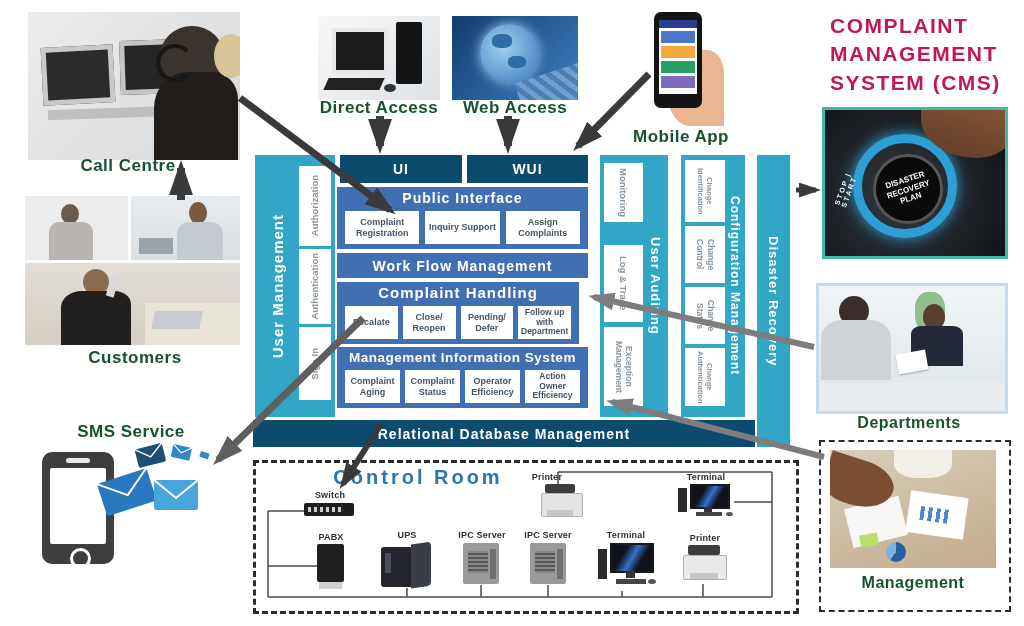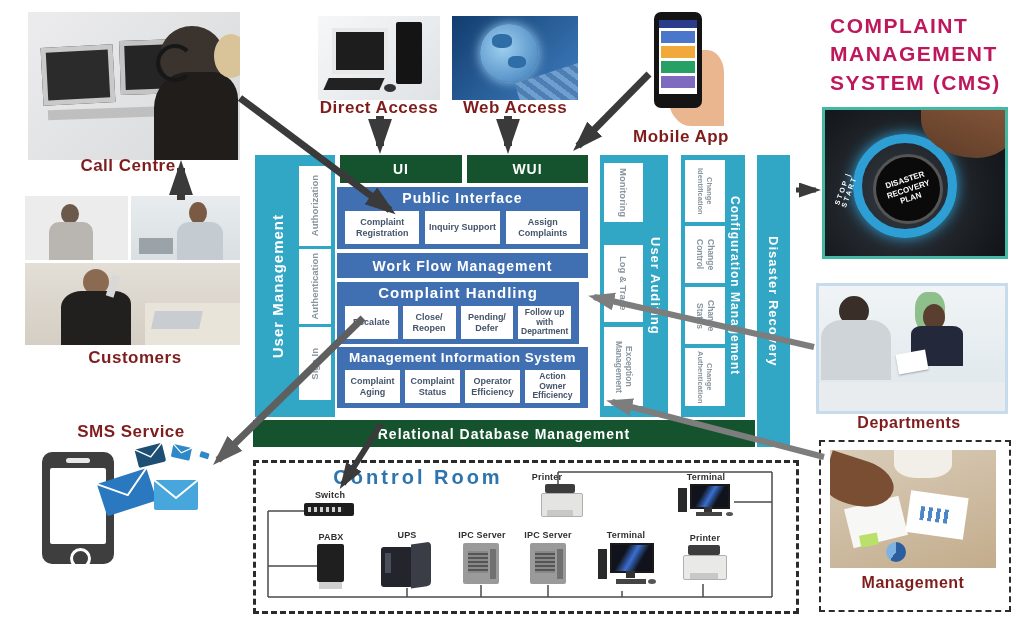--- a/index.html
+++ b/index.html
@@ -1,24 +1,24 @@
 <!DOCTYPE html>
 <html><head>
 <meta charset="utf-8">
 <style>
   html,body{margin:0;padding:0;background:#fff;}
   .canvas{position:relative;width:1024px;height:626px;background:#ffffff;
           font-family:"Liberation Sans",sans-serif;overflow:hidden;}
   .abs{position:absolute;}
   
-  .lbl{position:absolute;font-weight:bold;color:#7f1d1d;text-align:center;letter-spacing:.5px;font-size:17px;}
+  .lbl{position:absolute;font-weight:bold;color:#14532d;text-align:center;letter-spacing:.5px;font-size:17px;}
   .devlbl{position:absolute;font-size:9px;font-weight:bold;color:#2f2f2f;text-align:center;letter-spacing:.2px;}
   
   .teal{background:#31a6c5;}
-  .tealbox{position:absolute;background:#14532d;color:#fff;font-weight:bold;
+  .tealbox{position:absolute;background:#0c4a6e;color:#fff;font-weight:bold;
            display:flex;align-items:center;justify-content:center;letter-spacing:1px;}
   .blue-block{position:absolute;background:#4170b2;}
   .blue-title{color:#fff;font-weight:bold;text-align:center;letter-spacing:1px;}
   .items-row{position:absolute;left:8px;right:8px;display:flex;gap:6px;}
   .wbox{background:#fff;color:#44546a;font-size:9px;font-weight:bold;flex:1;
         display:flex;align-items:center;justify-content:center;text-align:center;line-height:1.15;padding:1px;}
   .vbox{position:absolute;background:#fff;display:flex;align-items:center;justify-content:center;text-align:center;}
   .vtext-up{writing-mode:vertical-rl;transform:rotate(180deg);}
   .vtext-down{writing-mode:vertical-rl;}
   .vgray{color:#8795a0;font-size:9.5px;font-weight:bold;line-height:1.25;}

